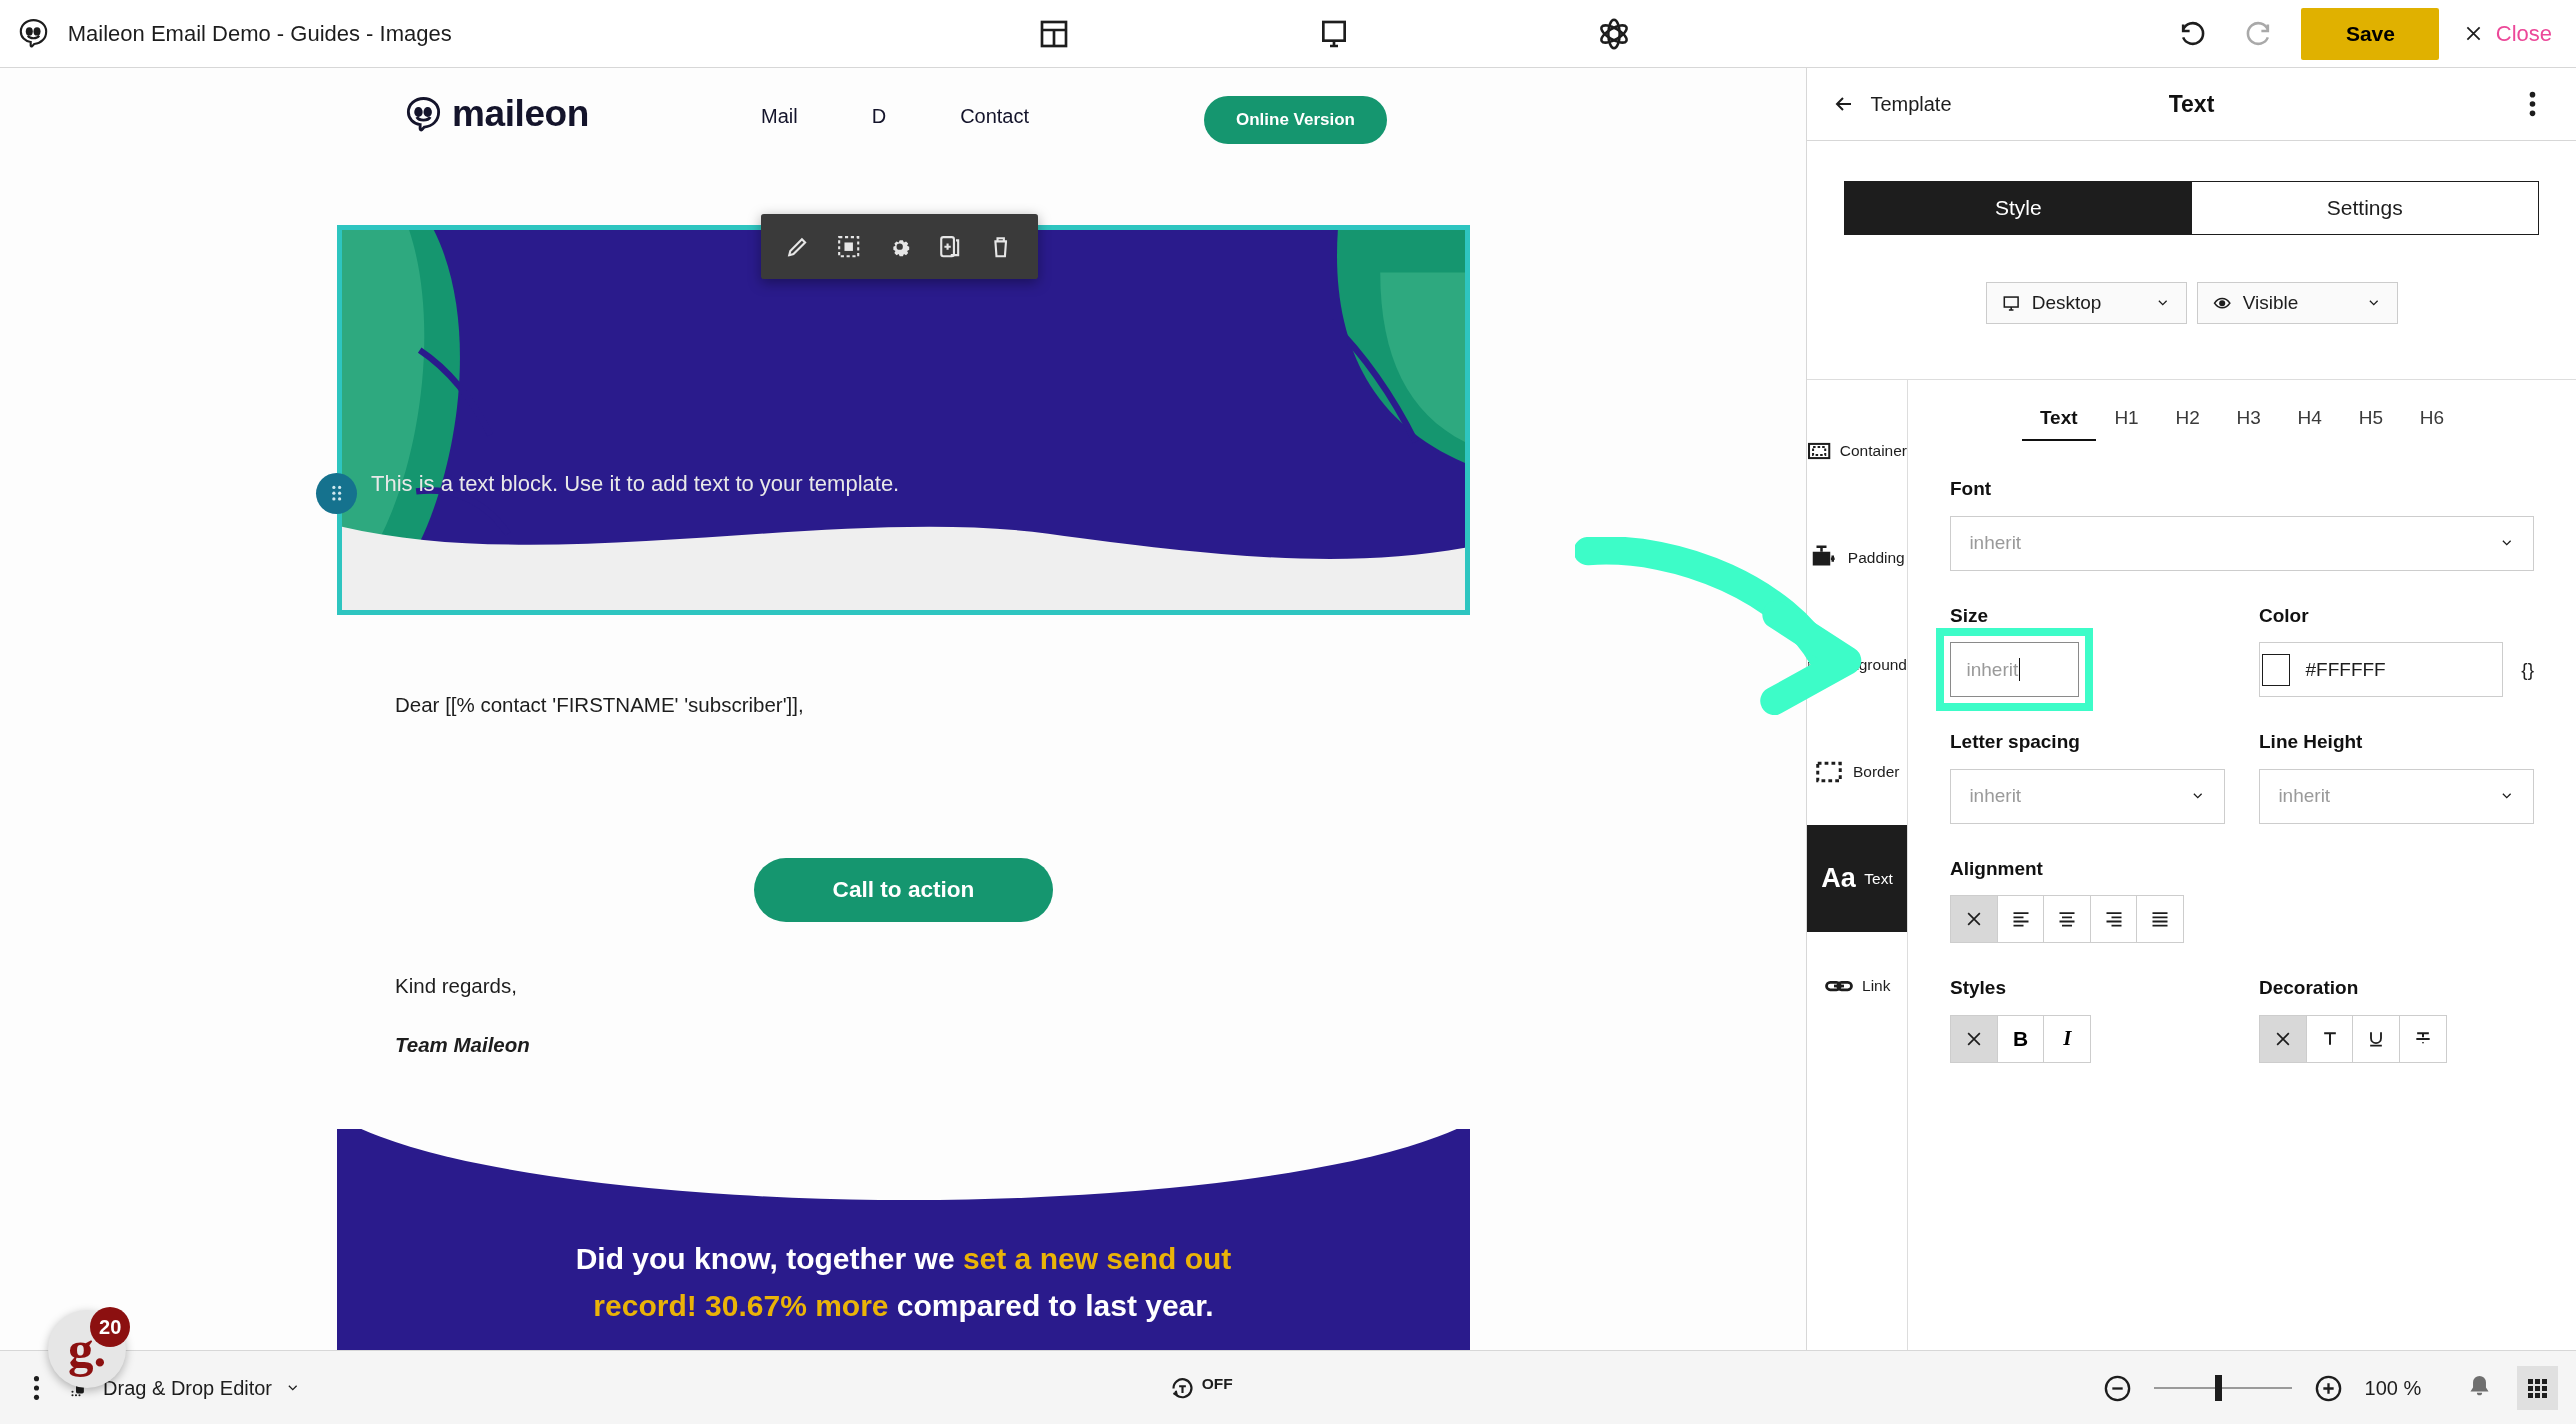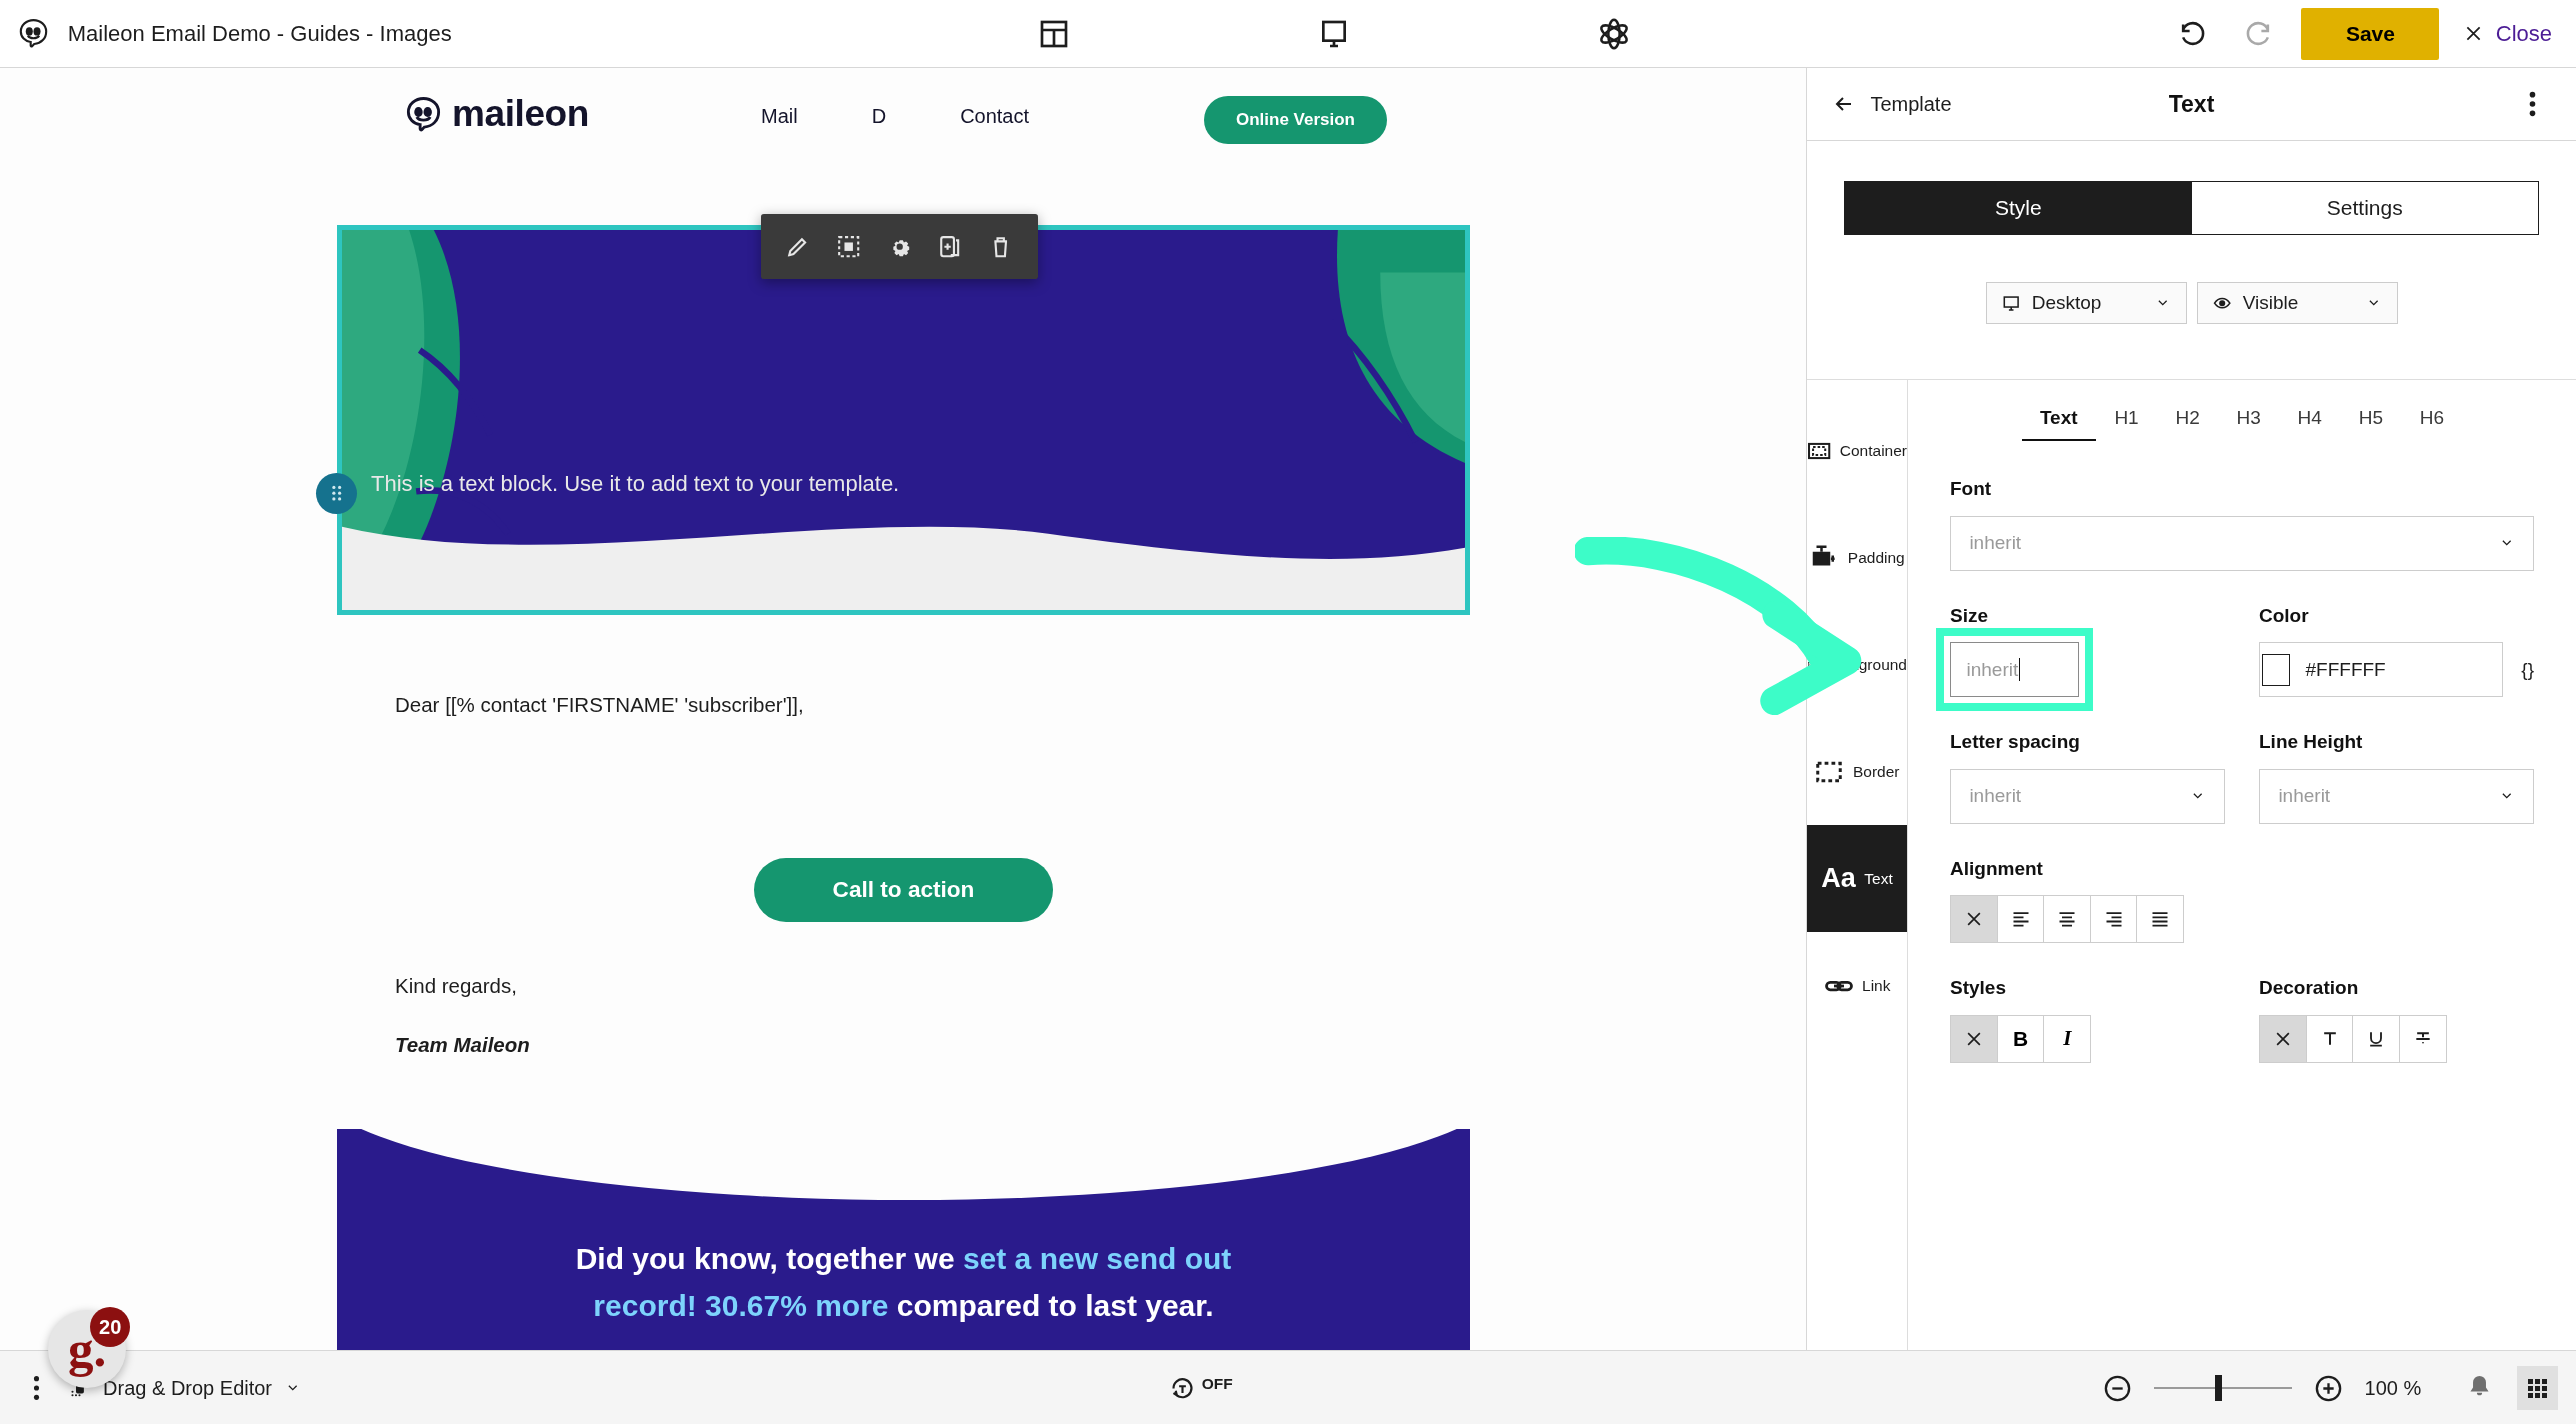--- a/index.html
+++ b/index.html
@@ -22,21 +22,21 @@
   .doc-title { font-size: 22px; color: #1d1d1d; white-space: nowrap; }
   .topbar-center { flex: 1; display: flex; align-items: center; justify-content: center; gap: 240px; }
   .tb-icon { width: 40px; height: 40px; display: flex; align-items: center; justify-content: center; cursor: pointer; }
   .topbar-right { display: flex; align-items: center; gap: 24px; padding-right: 24px; }
   .hist-btn { width: 40px; height: 40px; display: flex; align-items: center; justify-content: center; cursor: pointer; }
   .save-btn {
     background: #e0b100; color: #000; border: none;
     font-size: 21px; font-weight: 700; width: 138px; height: 52px;
     border-radius: 2.1px; cursor: pointer; font-family: inherit;
   }
-  .close-btn { display: flex; align-items: center; gap: 11.3px; font-size: 22px; color: #4c1d95; cursor: pointer; }
+  .close-btn { display: flex; align-items: center; gap: 11.3px; font-size: 22px; color: #ec4899; cursor: pointer; }
 
   
   .canvas {
     position: absolute; left: 0; top: 68px; width: 1806px; height: 1282px;
     background: #fdfdfd; overflow: hidden;
   }
   .email { position: absolute; left: 337px; top: 0; width: 1133px; }
 
   .email-header { height: 86px; display: flex; align-items: center; position: relative; }
   .brand { position: absolute; left: 68px; top: 25.4px; display: flex; align-items: center; gap: 10px; }
@@ -95,21 +95,21 @@
   }
   .banner-curve {
     position: absolute; left: -28px; top: -49px; width: 1200px; height: 120px;
     background: #fdfdfd; border-radius: 0 0 50% 50% / 0 0 100% 100%;
   }
   .banner-copy {
     position: absolute; left: 0; right: 0; top: 107px;
     text-align: center; font-size: 30px; font-weight: 700; line-height: 1.55;
     color: #ffffff; padding: 0 78px;
   }
-  .hl { color: #7dd3fc; }
+  .hl { color: #eab308; }
 
   
   .panel {
     position: absolute; right: 0; top: 68px; width: 770px; height: 1282px;
     background: #ffffff; border-left: 1.4px solid #d7d7d7;
     display: flex; flex-direction: column;
   }
   .panel-head {
     height: 73px; display: flex; align-items: center; position: relative;
     border-bottom: 1.4px solid #d7d7d7; padding: 0 25.4px; justify-content: flex-end;

